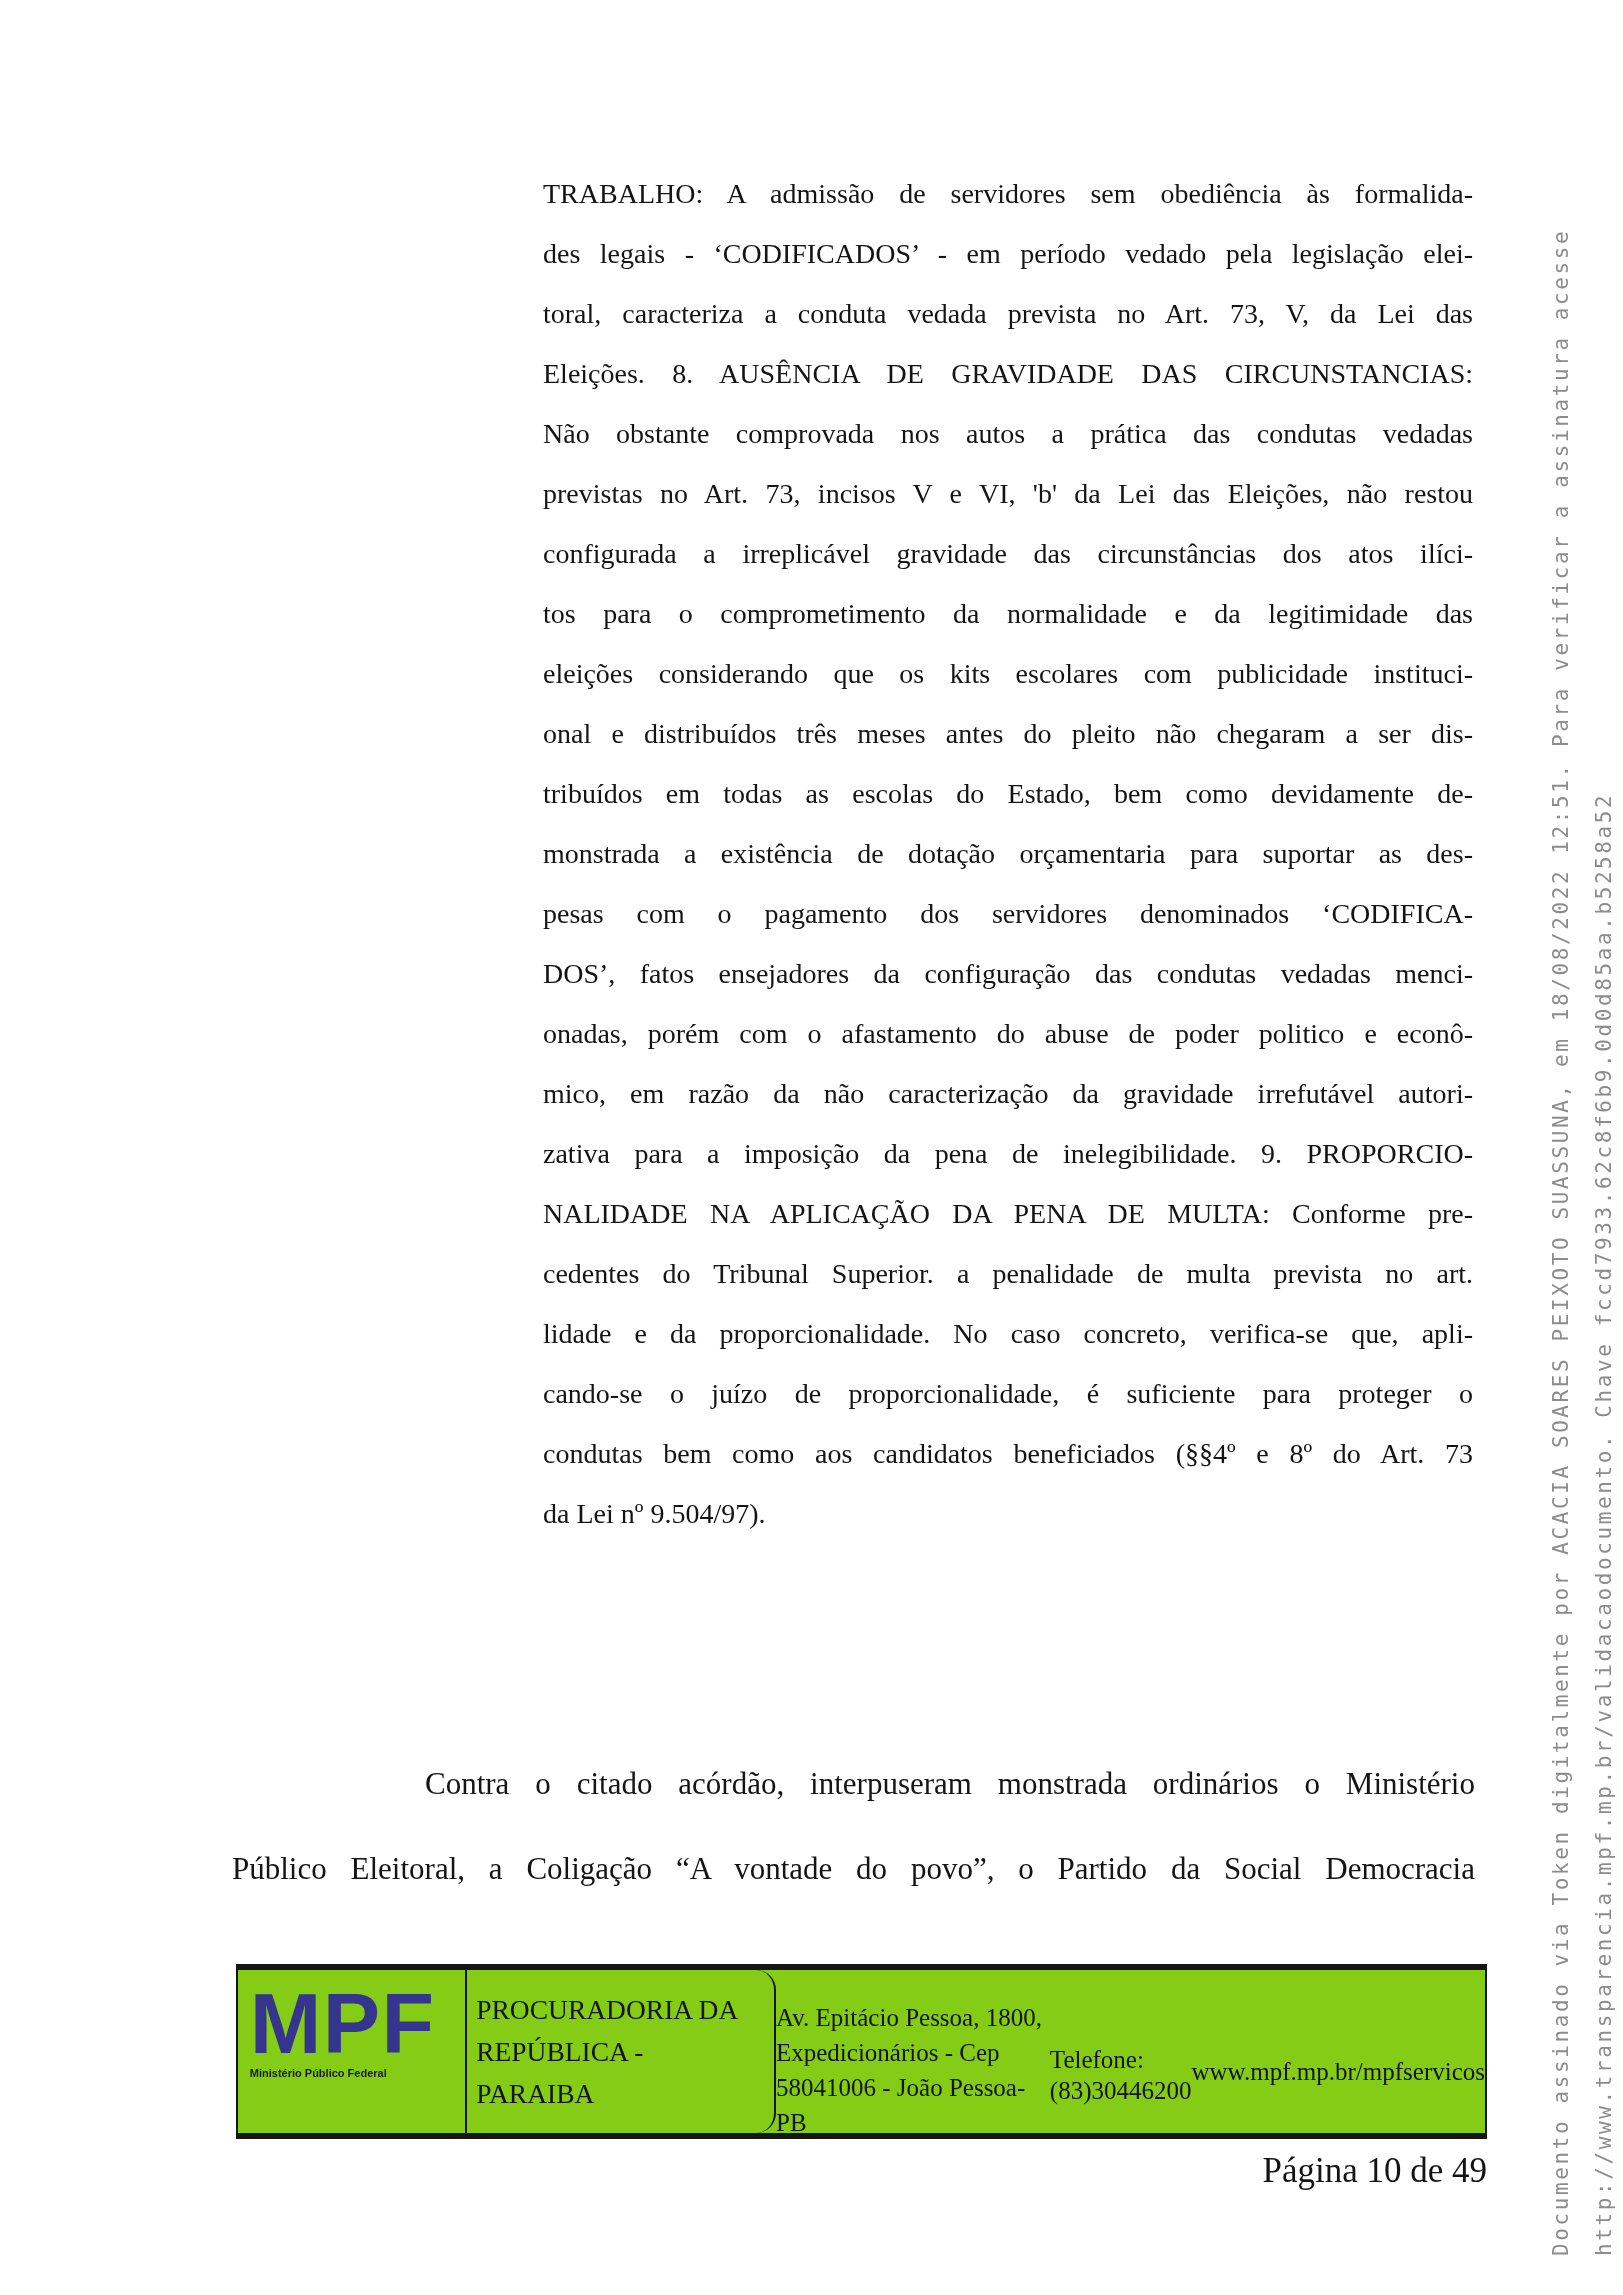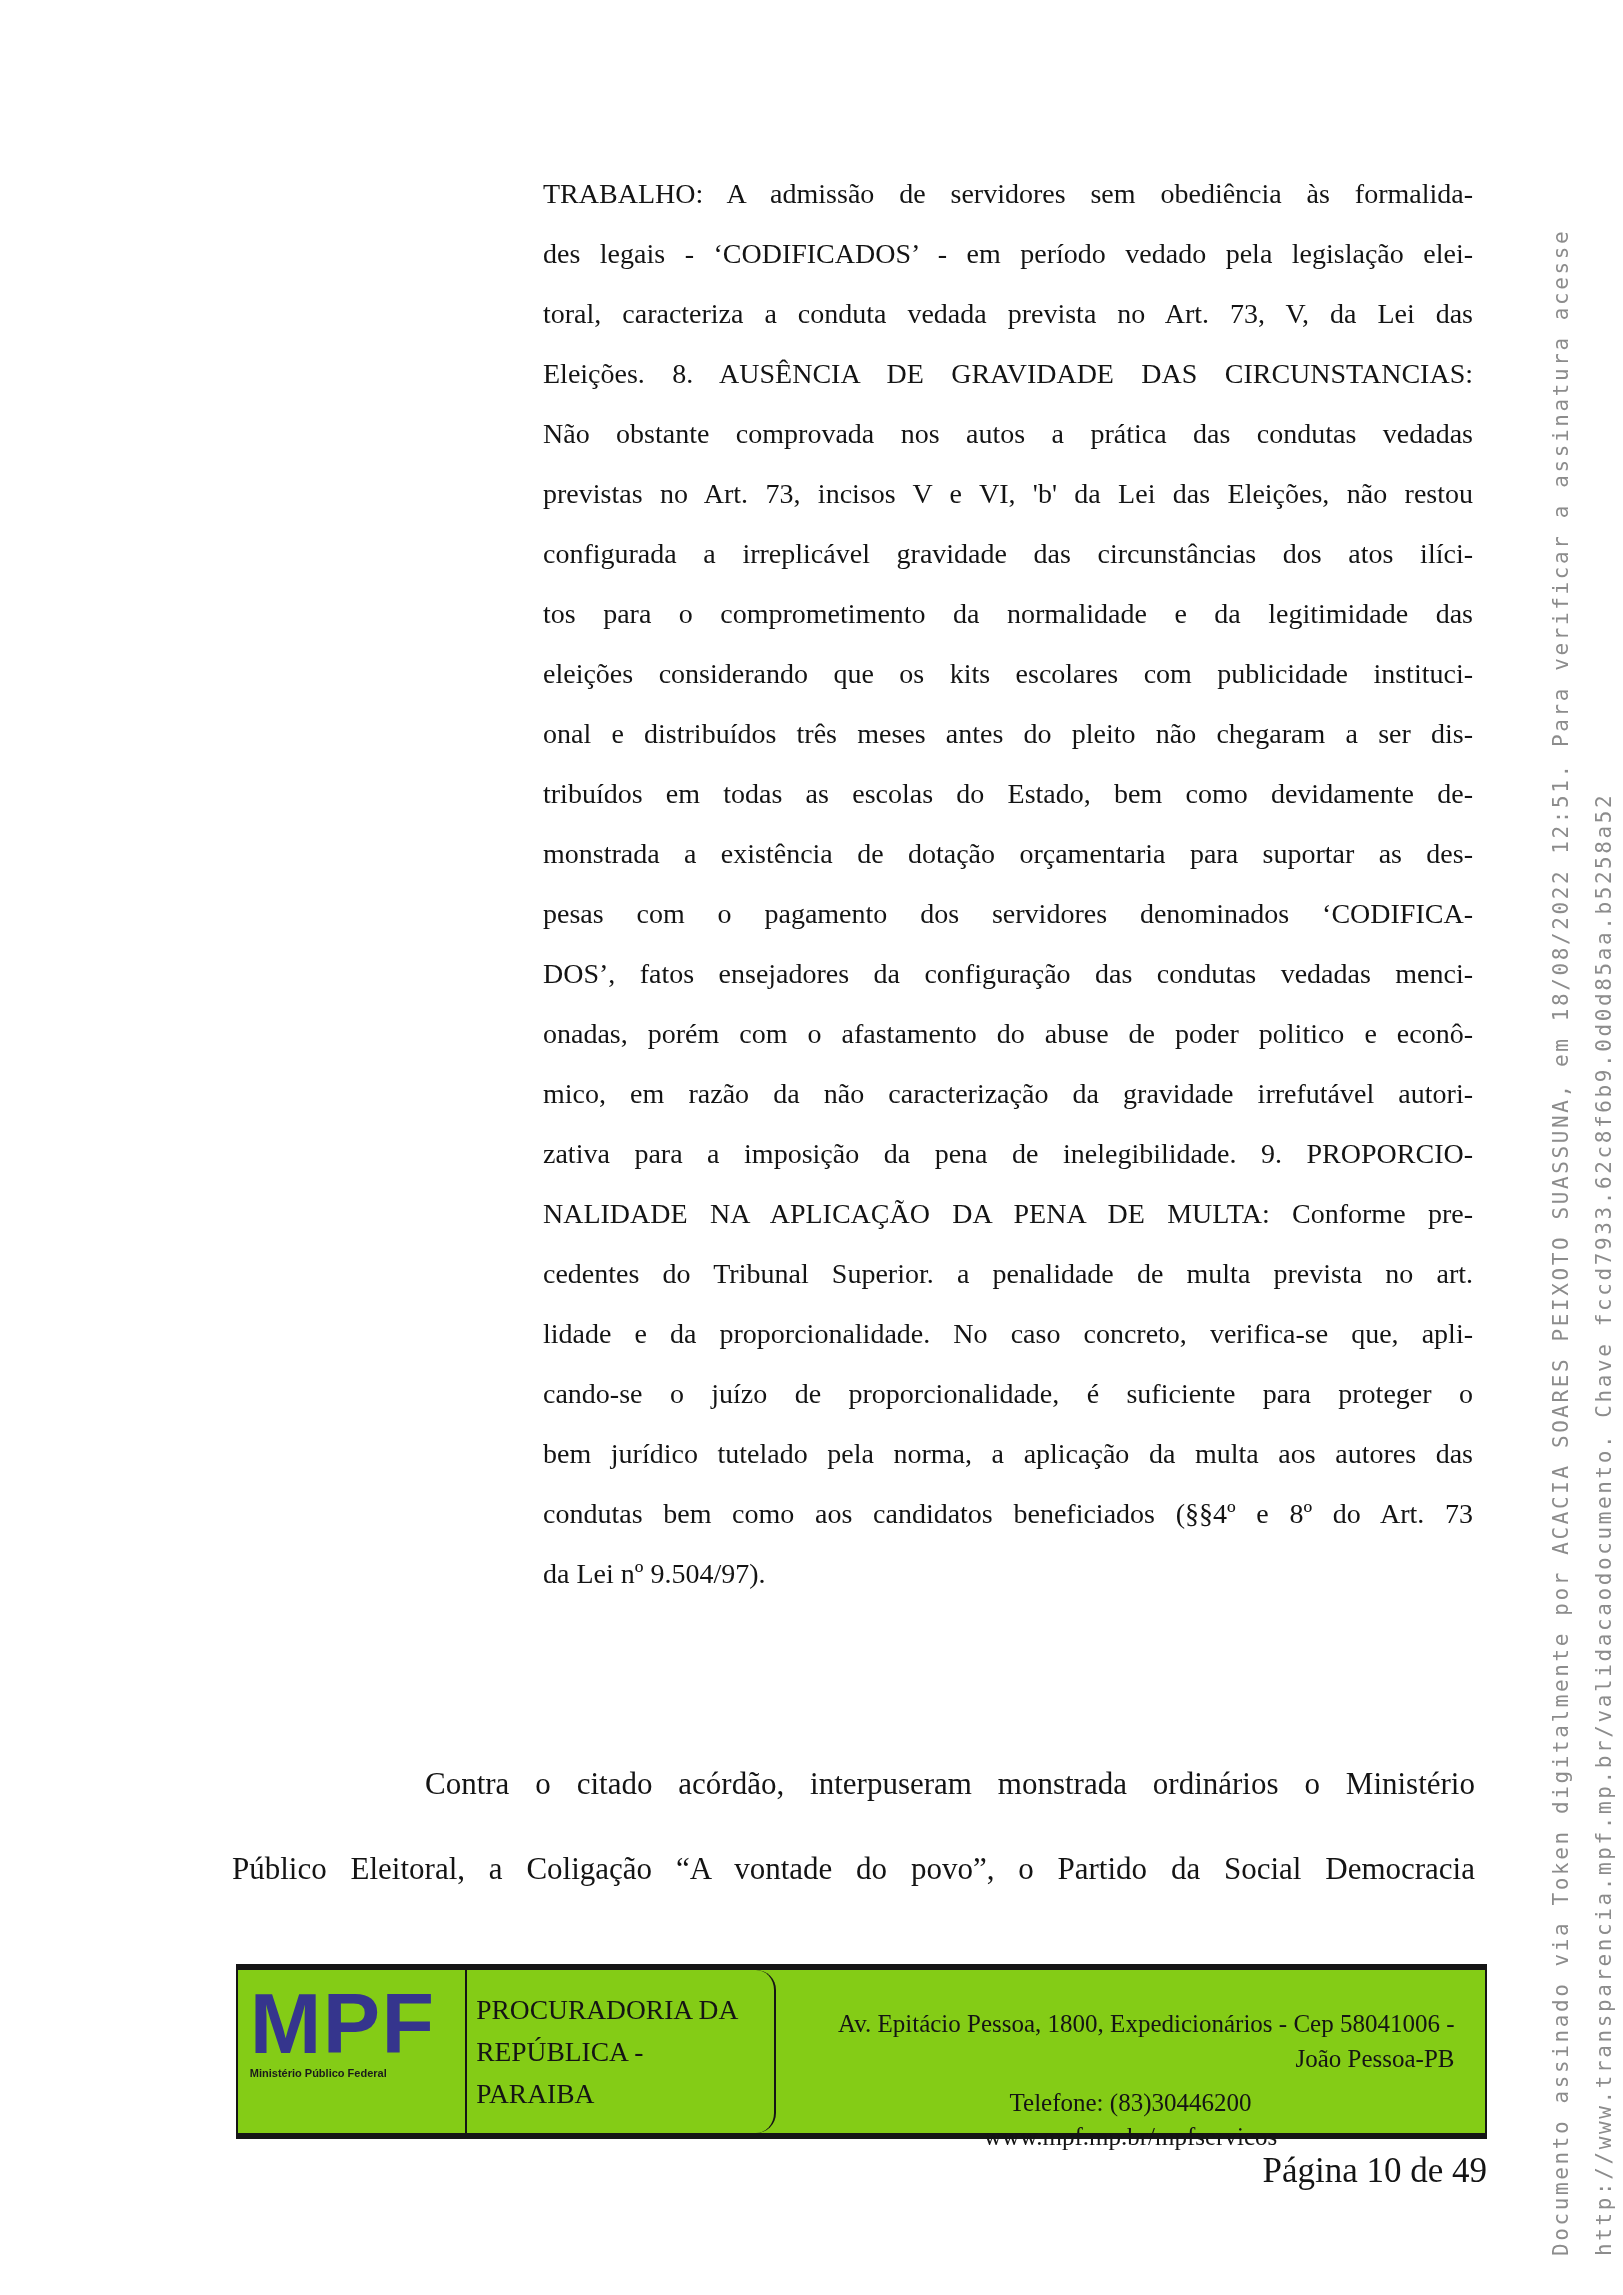--- a/index.html
+++ b/index.html
@@ -87,23 +87,23 @@
     display: flex;
     align-items: center;
     padding: 0 13px 0 9.2px;
     font-size: 27.5px;
     line-height: 42px;
     border-radius: 20px;
   }
   .cell-address {
     flex: 1;
     display: flex;
-    flex-direction: column;
+    flex-direction: row;
     align-items: center;
-    text-align: right;
+    text-align: left;
     padding-top: 36px;
     font-size: 25px;
   }
   .address-line { max-width: 648px; line-height: 35px; }
   .phone-line   { margin-top: 10.5px; line-height: 31px; }
   .website-line { margin-top: 3.9px;  line-height: 31px; }
 
   .page-number {
     position: absolute;
     left: 236px;
@@ -170,21 +170,20 @@
 
       <div class="quote-line">NALIDADE NA APLICAÇÃO DA PENA DE MULTA: Conforme pre-</div>
 
       <div class="quote-line">cedentes do Tribunal Superior. a penalidade de multa prevista no art.</div>
 
 
       <div class="quote-line">lidade e da proporcionalidade. No caso concreto, verifica-se que, apli-</div>
 
       <div class="quote-line">cando-se o juízo de proporcionalidade, é suficiente para proteger o</div>
 
-      <div class="quote-line">bem jurídico tutelado pela norma, a aplicação da multa aos autores das</div>
 
       <div class="quote-line">condutas bem como aos candidatos beneficiados (§§4º e 8º do Art. 73</div>
 
       <div class="quote-line">da Lei nº 9.504/97).</div>
     </div>
 
   <div class="body-paragraph">
     <div class="para-line first">Contra o citado acórdão, interpuseram monstrada ordinários o Ministério</div>
     <div class="para-line">Público Eleitoral, a Coligação “A vontade do povo”, o Partido da Social Democracia</div>
   </div>

